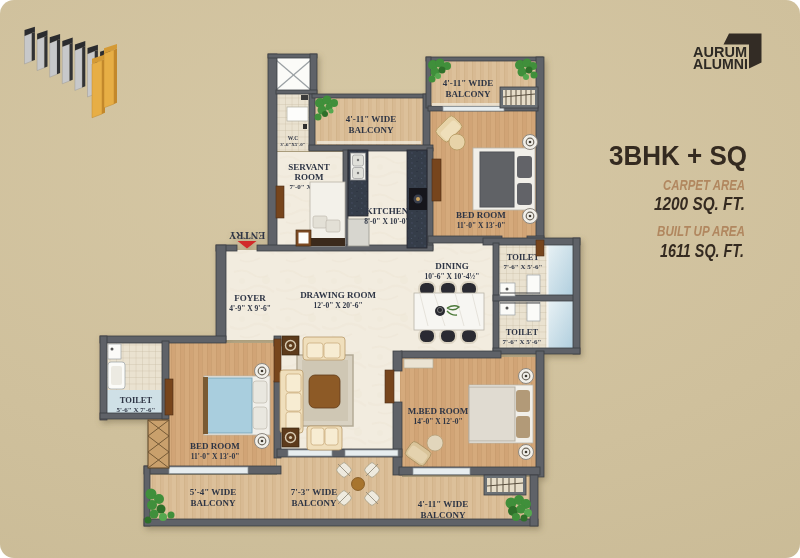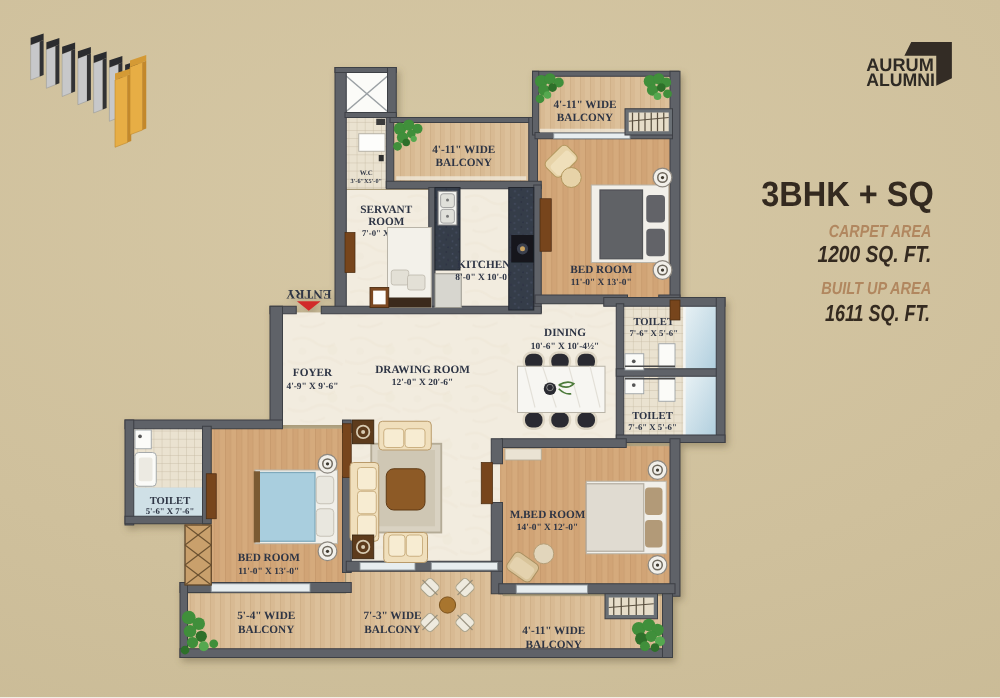--- a/index.html
+++ b/index.html
@@ -1,17 +1,17 @@
 <!DOCTYPE html>
 <html><head>
 <meta charset="utf-8">
 <style>
   html,body{margin:0;padding:0;}
   body{width:800px;height:558px;overflow:hidden;font-family:"Liberation Sans",sans-serif;}
-  .page{position:relative;width:800px;height:558px;background:radial-gradient(ellipse 120% 100% at 45% 30%, #d6c8a5 0%, #cfc09c 55%, #c8b994 100%);}
+  .page{position:relative;width:800px;height:558px;background:radial-gradient(ellipse 120% 100% at 45% 30%, #d6c8a5 0%, #cfc09c 55%, #c8b994 100%);border-radius:14px;}
   svg{position:absolute;top:0;left:0;}
 </style>
 </head>
 <body>
 <div class="page">
 
 <svg width="800" height="558" viewBox="0 0 800 558">
   <defs>
     <linearGradient id="shower" x1="0" y1="0" x2="1" y2="1">
       <stop offset="0" stop-color="#e9f2f5"></stop>

